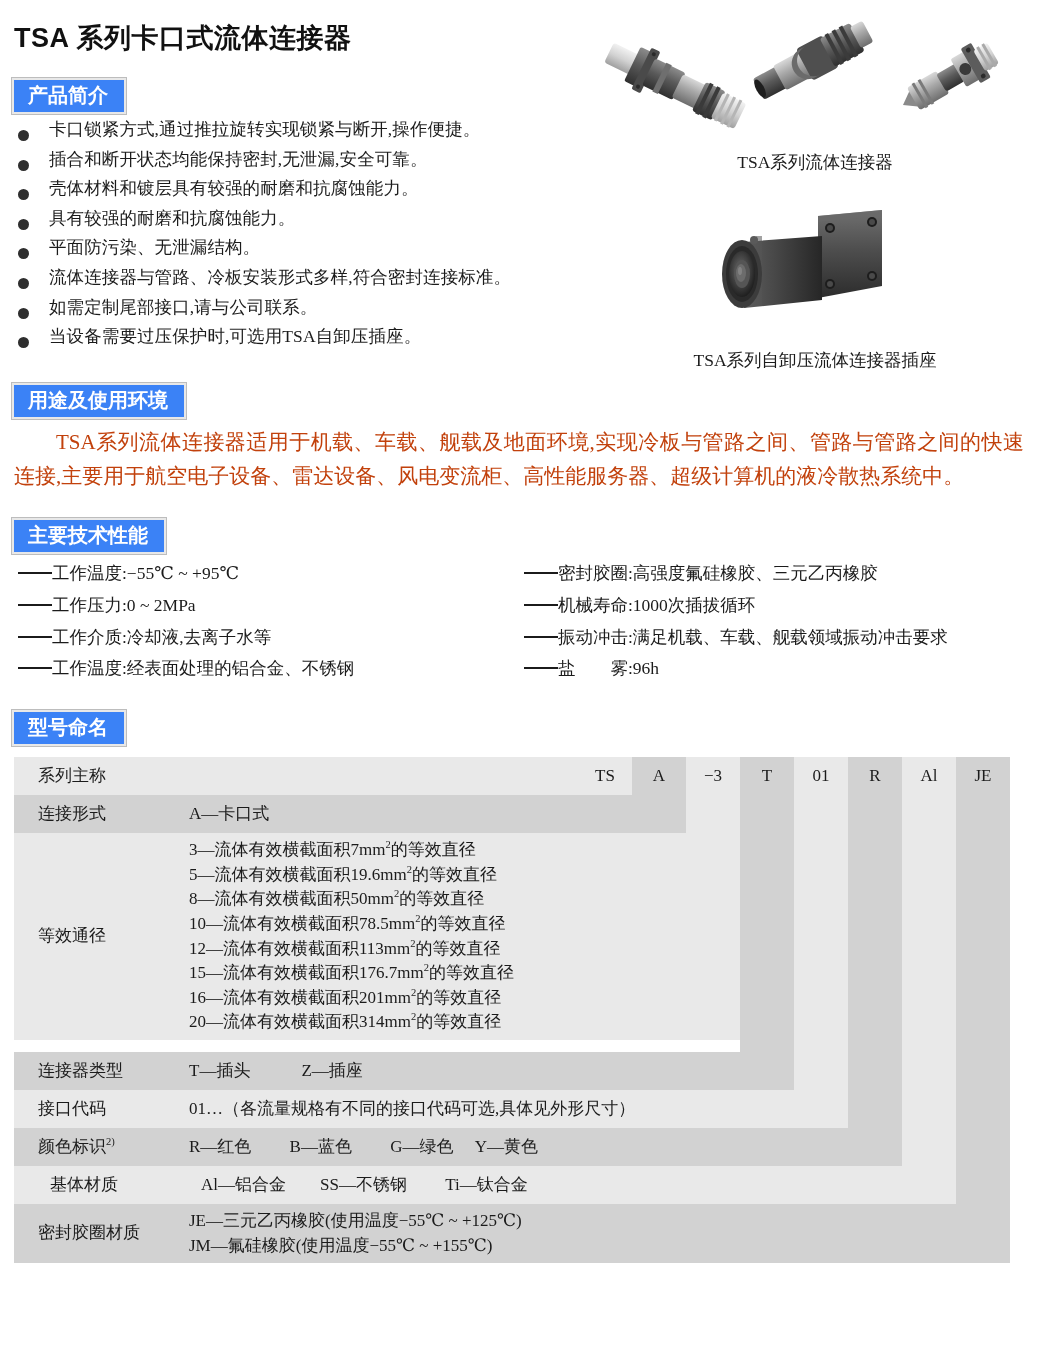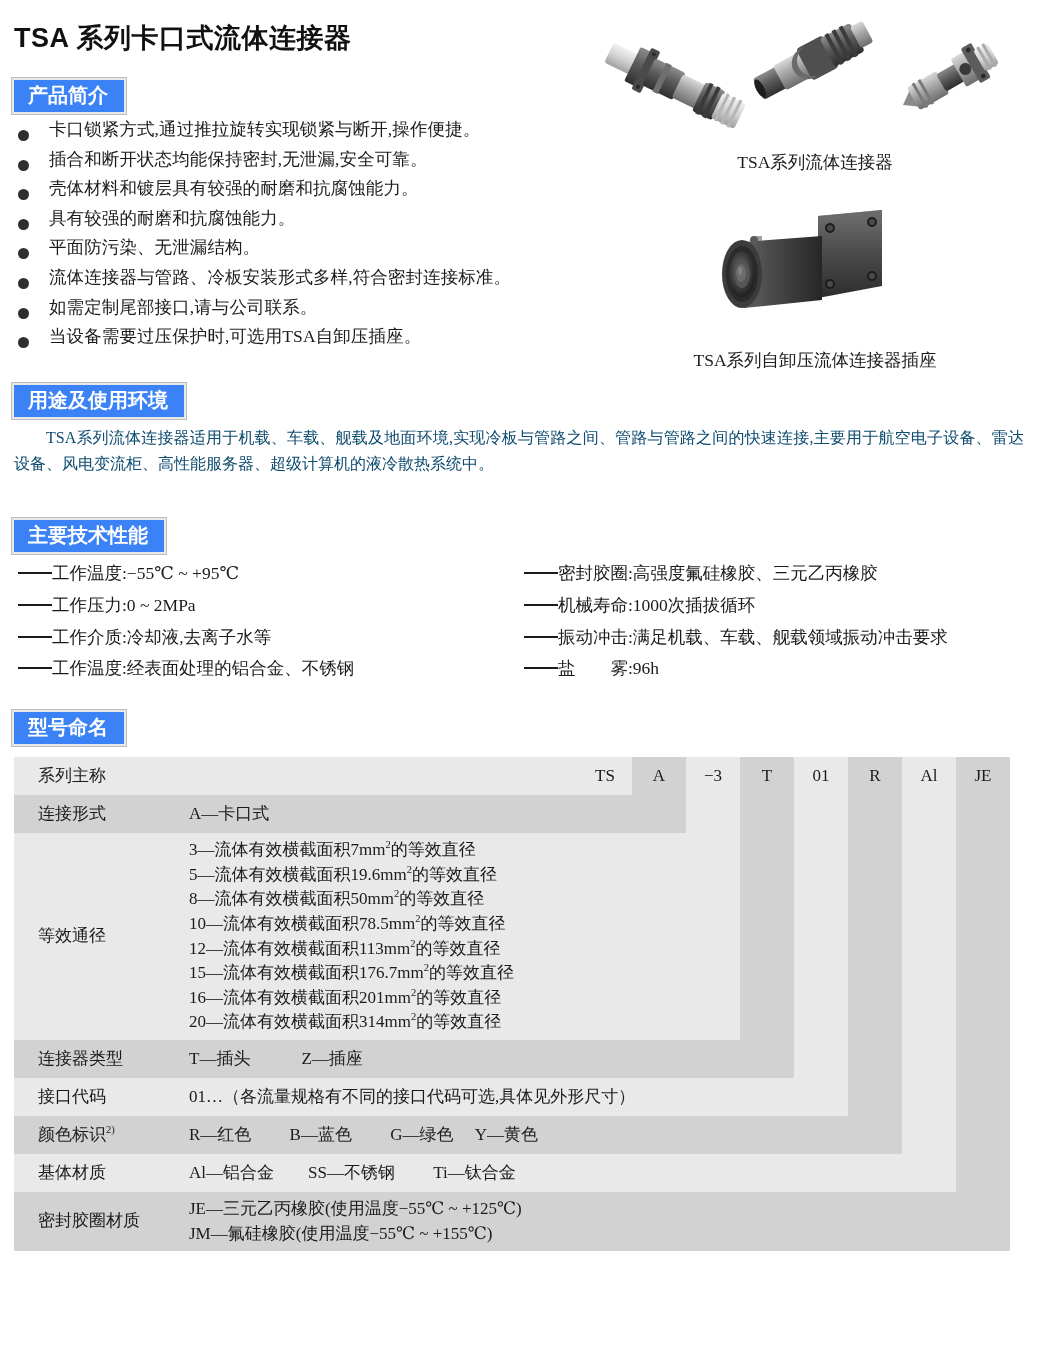--- a/index.html
+++ b/index.html
@@ -64,22 +64,22 @@
     color:#1b1b1b;
     width:100%;
   }
 
   
   .photo svg{ display:block; }
 
   
   .usage-p{
     position:absolute; left:14px; top:425px; width:1010px;
-    font-size:16px; line-height:1.62; text-indent:2em;
-    text-align:justify; color:#0c4a6e;
+    font-size:21px; line-height:1.62; text-indent:2em;
+    text-align:justify; color:#c2410c;
   }
 
   
   .spec-col{ position:absolute; font-size:17.5px; color:#1b1b1b; }
   .spec-row{ display:flex; align-items:baseline; margin-bottom:9px; line-height:1.3; }
   .spec-dash{
     display:inline-block;
     width:34px; height:0;
     border-top:2px solid #1b1b1b;
     position:relative; top:-5px;
@@ -397,21 +397,21 @@
           <span class="ln">10—流体有效横截面积78.5mm<sup>2</sup>的等效直径</span>
           <span class="ln">12—流体有效横截面积113mm<sup>2</sup>的等效直径</span>
           <span class="ln">15—流体有效横截面积176.7mm<sup>2</sup>的等效直径</span>
           <span class="ln">16—流体有效横截面积201mm<sup>2</sup>的等效直径</span>
           <span class="ln">20—流体有效横截面积314mm<sup>2</sup>的等效直径</span>
         </div>
       </div>
     </div>
     <div class="mt-row">
       <div class="mt-band dark" style="width: 780px; z-index: 1;"></div>
-      <div class="mt-inner" style="z-index: 2;">
+      <div class="mt-inner" style="z-index: 2; margin-top: 12px;">
         <div class="mt-label">连接器类型</div>
         <div class="mt-value">
           <span class="ln">T—插头　　　Z—插座</span>
         </div>
       </div>
     </div>
     <div class="mt-row">
       <div class="mt-band" style="width: 834px; z-index: 1;"></div>
       <div class="mt-inner" style="z-index: 2;">
         <div class="mt-label">接口代码</div>
@@ -424,21 +424,21 @@
       <div class="mt-band dark" style="width: 888px; z-index: 1;"></div>
       <div class="mt-inner" style="z-index: 2;">
         <div class="mt-label">颜色标识<sup>2)</sup></div>
         <div class="mt-value">
           <span class="ln">R—红色　　 B—蓝色　　 G—绿色　 Y—黄色</span>
         </div>
       </div>
     </div>
     <div class="mt-row">
       <div class="mt-band" style="width: 942px; z-index: 1;"></div>
-      <div class="mt-inner" style="z-index: 2;">
+      <div class="mt-inner" style="z-index: 2; padding-left: 12px;">
         <div class="mt-label">基体材质</div>
         <div class="mt-value">
           <span class="ln">Al—铝合金　　SS—不锈钢　　 Ti—钛合金</span>
         </div>
       </div>
     </div>
     <div class="mt-row">
       <div class="mt-band dark" style="width: 996px; z-index: 1;"></div>
       <div class="mt-inner" style="z-index: 2;">
         <div class="mt-label">密封胶圈材质</div>

